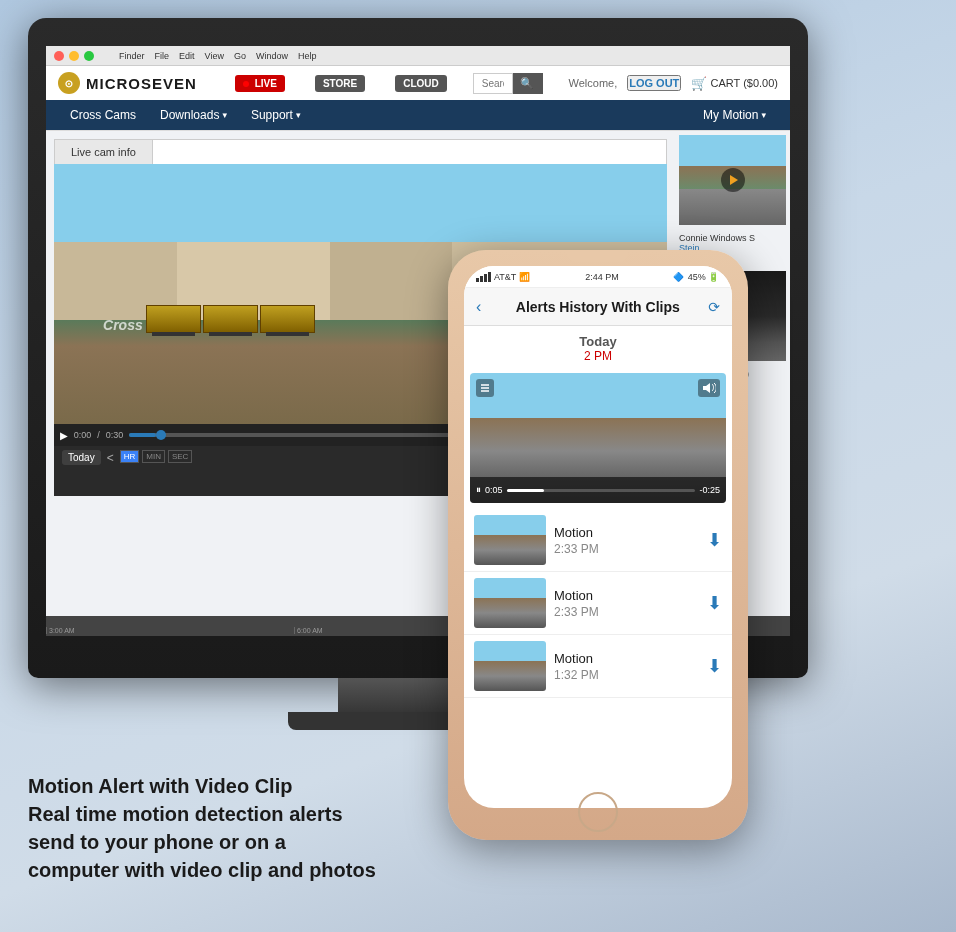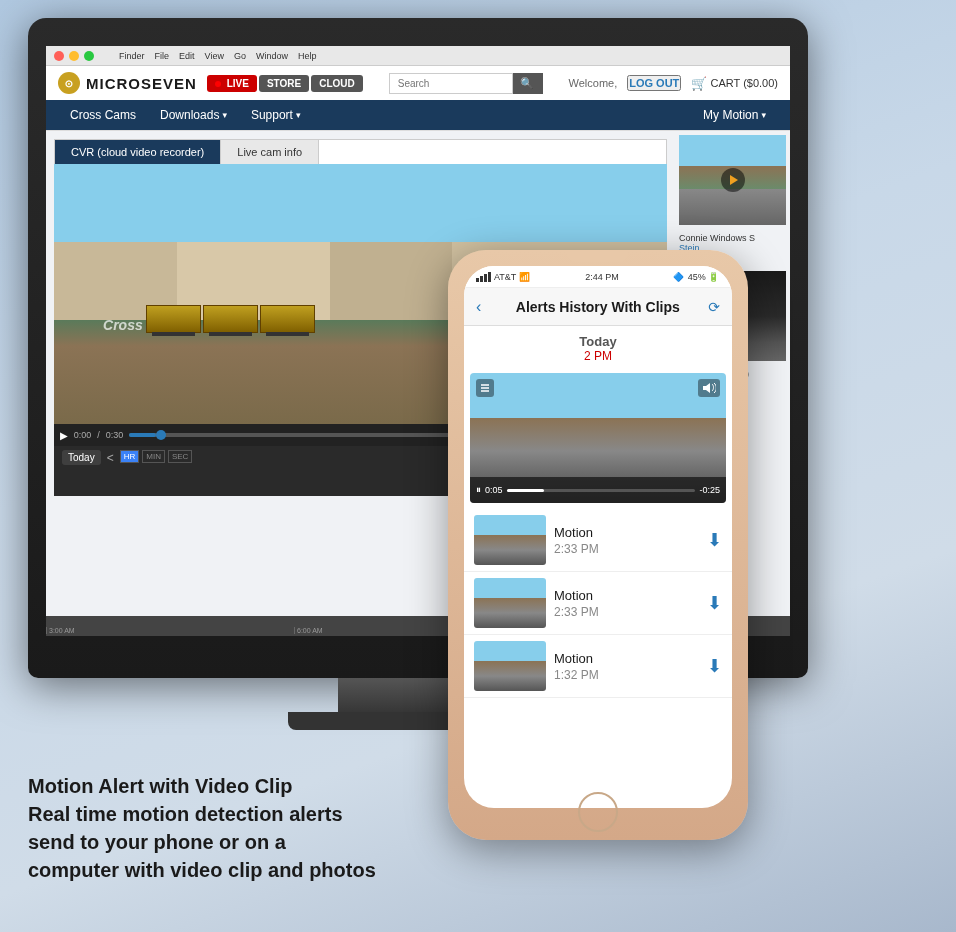--- a/index.html
+++ b/index.html
@@ -110,20 +110,21 @@
       display: flex;
       gap: 2px;
       margin-left: 4px;
     }
     .nav-pill {
       padding: 3px 8px;
       font-size: 10px;
       color: #fff;
       border-radius: 3px;
       font-weight: bold;
+      margin-left: 28px;
     }
     .pill-live { background: #c00; }
     .live-dot {
       display: inline-block;
       width: 6px; height: 6px;
       background: #f00;
       border-radius: 50%;
       margin-right: 3px;
       animation: blink 1s infinite;
     }
@@ -675,23 +676,20 @@
           <span>My Motion</span>
           <span class="nav-chevron">▾</span>
         </span>
       </div>
     </div>
 
     <div class="content-area">
       <div class="main-content">
 
         <div class="tabs-bar">
-          <div class="tab active">
-            <span>CVR (cloud video recorder)</span>
-          </div>
           <div class="tab inactive">
             <span>Live cam info</span>
           </div>
         </div>
 
         <div class="video-container">
           <div class="video-bg">
             <div class="buildings"></div>
             <div class="train">
               <div class="train-car"></div>

